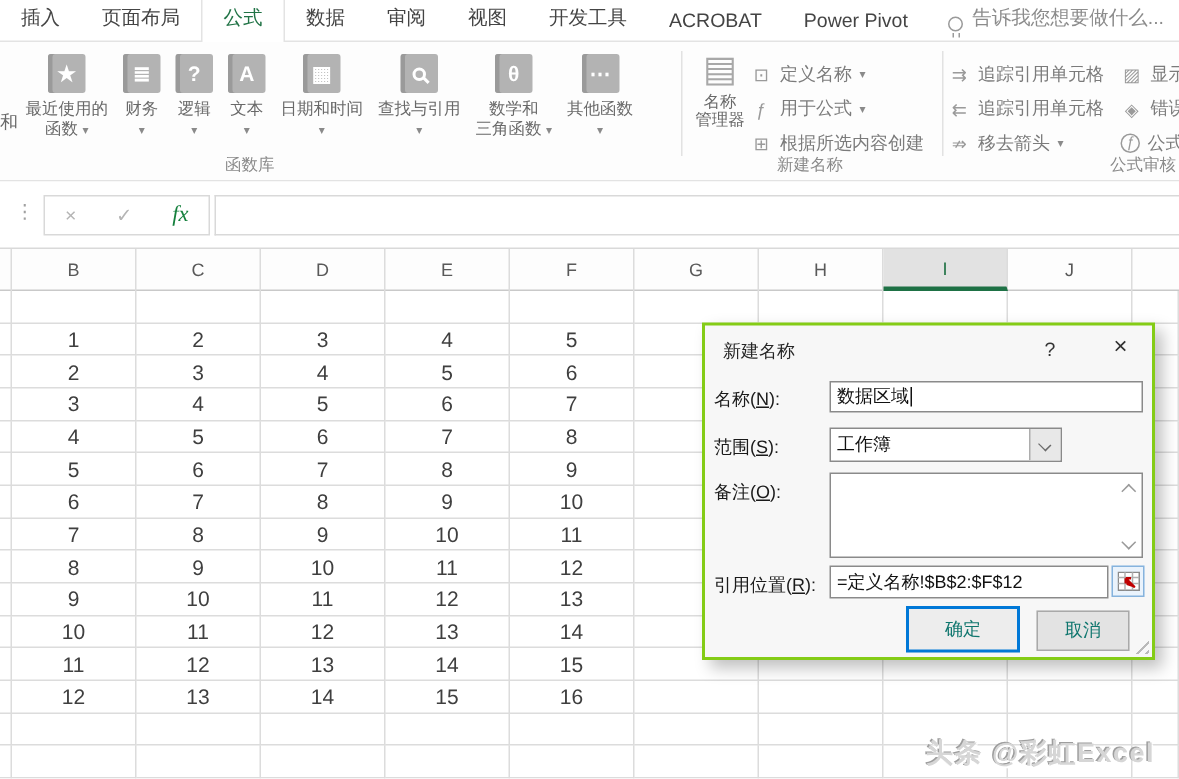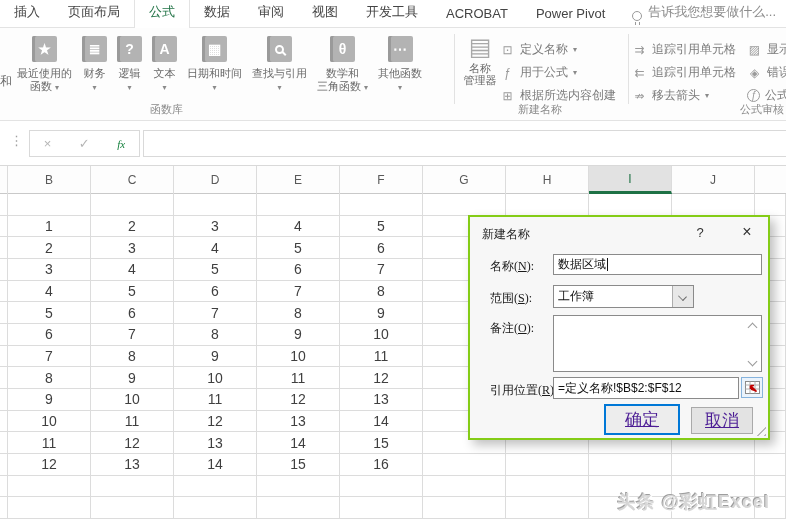--- a/index.html
+++ b/index.html
@@ -39,51 +39,51 @@
   .minirow { display:flex; align-items:center; gap:5px; font-size:12px; color:#7b7b7b; white-space:nowrap; cursor:default; }
   .mini-icon { font-size:12px; color:#9a9a9a; width:15px; text-align:center; flex:none; }
   .mini-icon.circled { width:13px; height:13px; line-height:11px; border:1px solid #9a9a9a; border-radius:50%; font-size:10px; font-style:italic; }
 
   
   .fbar { position:absolute; left:0; top:121px; width:786px; height:45px; background:#fff; border-bottom:1px solid #d9d9d9; }
   .fbar .handle { position:absolute; left:10px; top:12px; color:#a0a0a0; font-size:13px; letter-spacing:-2px; }
   .fbar .btnbox { position:absolute; left:29px; top:9px; width:111px; height:27px; border:1px solid #d9d9d9; background:#fff;
                   display:flex; align-items:center; justify-content:space-around; }
   .fbar .fb-x, .fbar .fb-check { color:#b5b5b5; font-size:13px; }
-  .fbar .fb-fx { color:#15803d; font-size:11px; font-style:italic; font-family:"Liberation Serif", serif; }
+  .fbar .fb-fx { color:#15803d; font-size:15px; font-style:italic; font-family:"Liberation Serif", serif; }
   .fbar .finput { position:absolute; left:143px; top:9px; width:643px; height:27px; border:1px solid #d9d9d9; border-right:none; background:#fff; }
 
   
   .colheads { position:absolute; left:0; top:166px; width:786px; height:28px; display:flex; background:#fdfdfd; border-bottom:1px solid #c9c9c9; }
   .ch { border-right:1px solid #dcdcdc; font-size:12px; color:#595959; display:flex; align-items:center; justify-content:center; height:28px; }
   .ch.sel { background:#e2e2e2; color:#217346; border-bottom:3px solid #1e7145; }
 
   
   .grid { position:absolute; left:0; top:194px; width:786px; height:325px; display:grid;
           grid-template-columns:8px repeat(9, 83px) 1fr; grid-auto-rows:21.67px; background:#fff; }
   .cell { border-right:1px solid #dcdcdc; border-bottom:1px solid #dcdcdc; font-size:14px; color:#3f3f3f;
           display:flex; align-items:center; justify-content:center; overflow:hidden; }
 
   
   .dialog { position:absolute; left:468px; top:215px; width:302px; height:225px; background:#f7f7f7;
             border:2px solid #84cc16; box-shadow:5px 5px 10px rgba(0,0,0,0.25); z-index:10; font-size:12px; color:#1a1a1a; }
   .dlg-title { position:absolute; left:12px; top:9px; font-size:12px; color:#262626; }
   .dlg-help { position:absolute; right:58px; top:6px; width:20px; height:20px; text-align:center; line-height:20px; font-size:13px; color:#333; }
   .dlg-close { position:absolute; right:8px; top:4px; width:26px; height:22px; text-align:center; line-height:22px; font-size:16px; color:#333; }
-  .dlg-label { position:absolute; left:20px; white-space:nowrap;font-family:Liberation Serif, serif; }
+  .dlg-label { position:absolute; left:6px; white-space:nowrap; }
   .dlg-label u { text-decoration:underline; }
   .txt { position:absolute; background:#fff; border:1px solid #8a8a8a; font-size:12px; color:#111; display:flex; align-items:center; padding:0 4px; white-space:nowrap; overflow:hidden; }
   .caret { display:inline-block; width:1px; height:13px; background:#111; margin-left:1px; }
   .dd-chev { position:absolute; right:0; top:0; bottom:0; width:21px; background:#e8e8e8; border-left:1px solid #adadad; }
   .chev { position:absolute; left:6px; top:7px; width:7px; height:7px; border-right:1.5px solid #6a6a6a; border-bottom:1.5px solid #6a6a6a; transform:rotate(45deg) scale(1,0.8); }
   .ta-chev-up, .ta-chev-dn { position:absolute; right:5px; width:7px; height:7px; border-right:1.3px solid #9a9a9a; border-bottom:1.3px solid #9a9a9a; }
   .ta-chev-up { top:8px; transform:rotate(-135deg); }
   .ta-chev-dn { bottom:6px; transform:rotate(45deg); }
   .picker { position:absolute; left:271px; top:160px; width:22px; height:21px; background:#eaf3fc; border:1px solid #86b3dd; display:flex; align-items:center; justify-content:center; }
-  .btn { position:absolute; display:flex; align-items:center; justify-content:center; font-size:17px; color:#4c1d95; cursor:default;text-decoration:underline; }
+  .btn { position:absolute; display:flex; align-items:center; justify-content:center; font-size:12px; color:#0f766e; cursor:default; }
   .btn.ok { left:134px; top:187px; width:76px; height:31px; background:#ededed; border:2px solid #0078d7; }
   .btn.cancel { left:221px; top:190px; width:62px; height:27px; background:#e3e3e3; border:1px solid #a9a9a9; }
   .grip { position:absolute; right:2px; bottom:2px; width:11px; height:11px;
           background:repeating-linear-gradient(135deg,#b9b9b9 0 1.5px,transparent 1.5px 4.5px);
           clip-path:polygon(100% 0, 100% 100%, 0 100%); }
 
   
   .watermark { position:absolute; right:16px; bottom:5px; font-size:18px; font-weight:bold; letter-spacing:1px;
                color:#d6d6d6; text-shadow:1px 1px 0 #fff, -1px -1px 0 #9e9e9e; z-index:3; }
 </style>
@@ -415,21 +415,21 @@
     <div class="dlg-help">?</div>
     <div class="dlg-close">×</div>
 
     <div class="dlg-label" style="top:41px;"><span>名称(</span><u>N</u><span>):</span></div>
     <div class="txt" style="left:83px; top:37px; width:209px; height:21px;">
       <span>数据区域</span>
         <span class="caret"></span>
     </div>
 
     <div class="dlg-label" style="top:73px;"><span>范围(</span><u>S</u><span>):</span></div>
-    <div class="txt" style="left:83px; top:68px; width:141px; height:23px;">
+    <div class="txt" style="left:83px; top:68px; width:155px; height:23px;">
       <span>工作簿</span>
       <span class="dd-chev">
           <span class="chev"></span>
         </span>
     </div>
 
     <div class="dlg-label" style="top:103px;"><span>备注(</span><u>O</u><span>):</span></div>
     <div class="txt" style="left:83px; top:98px; width:209px; height:57px; align-items:flex-start;">
       <span></span>
       <span class="ta-chev-up"></span>

